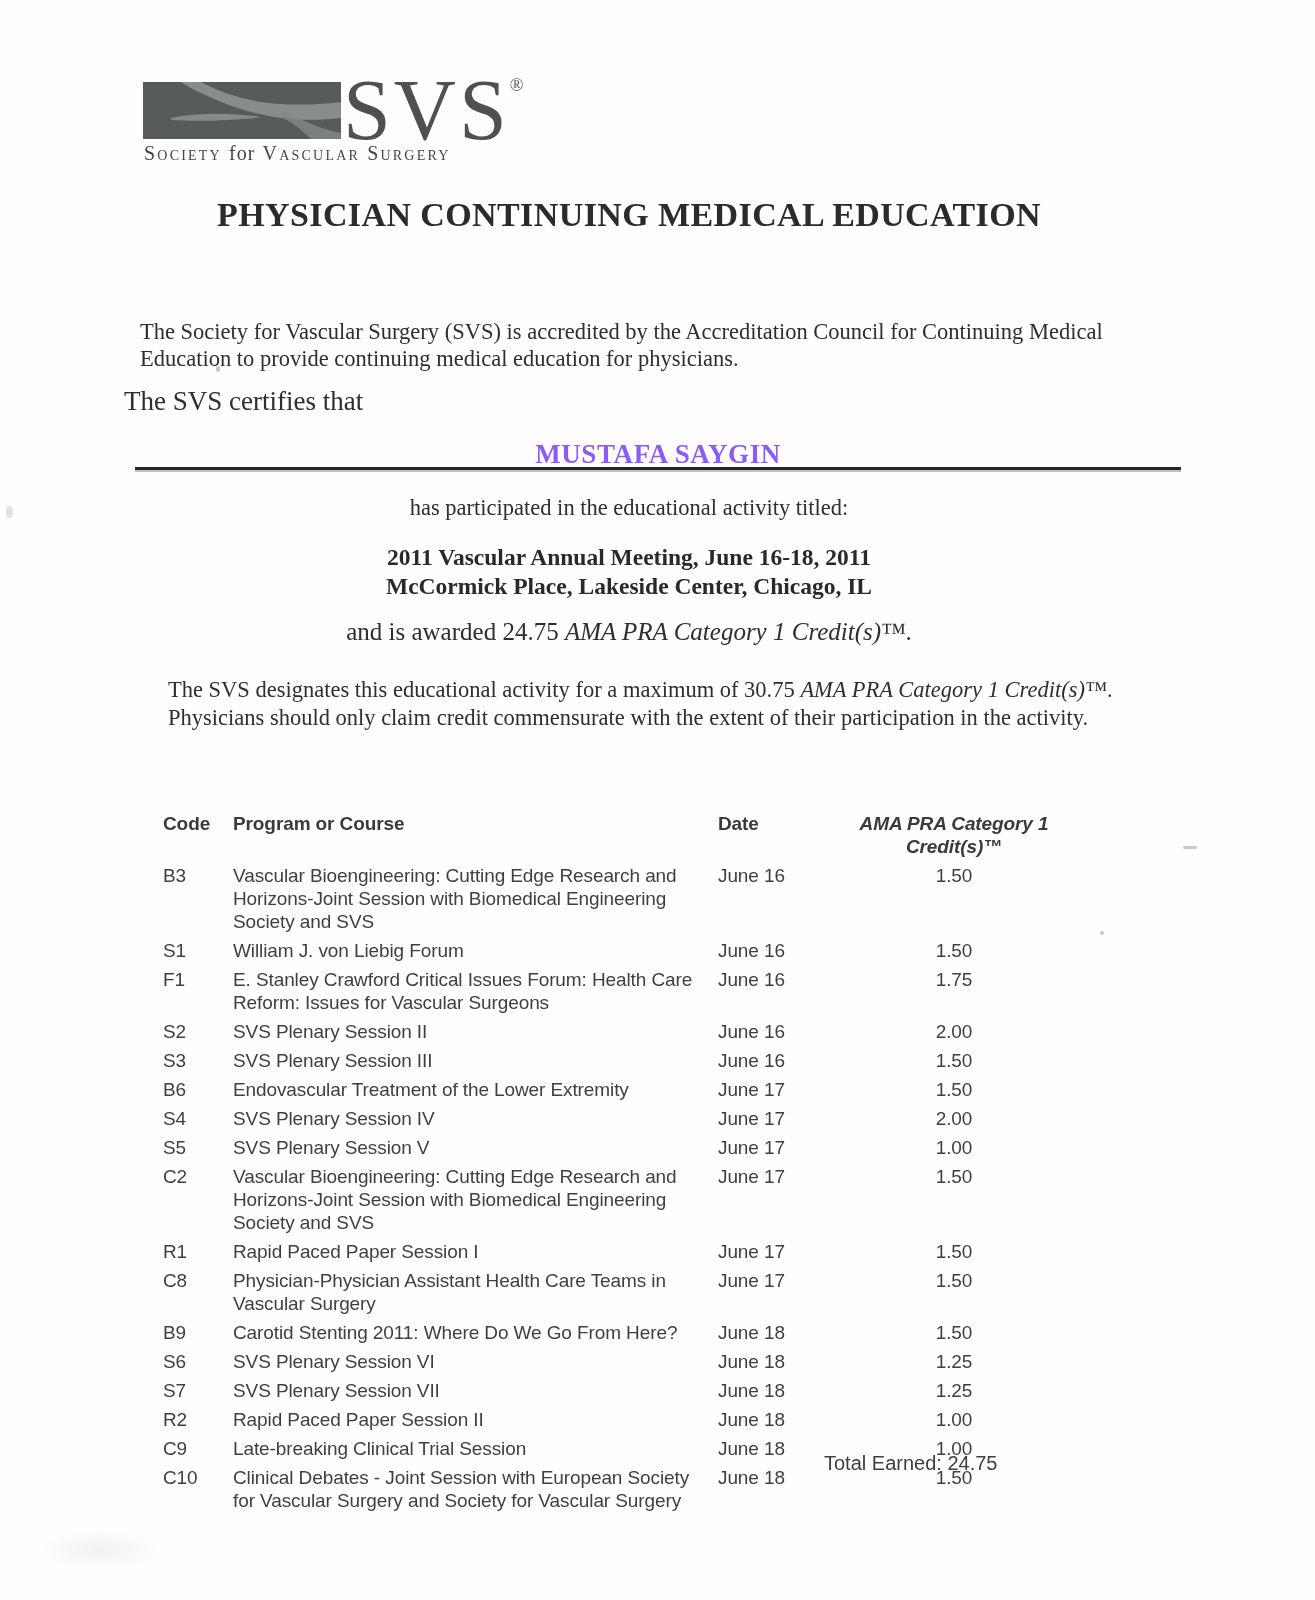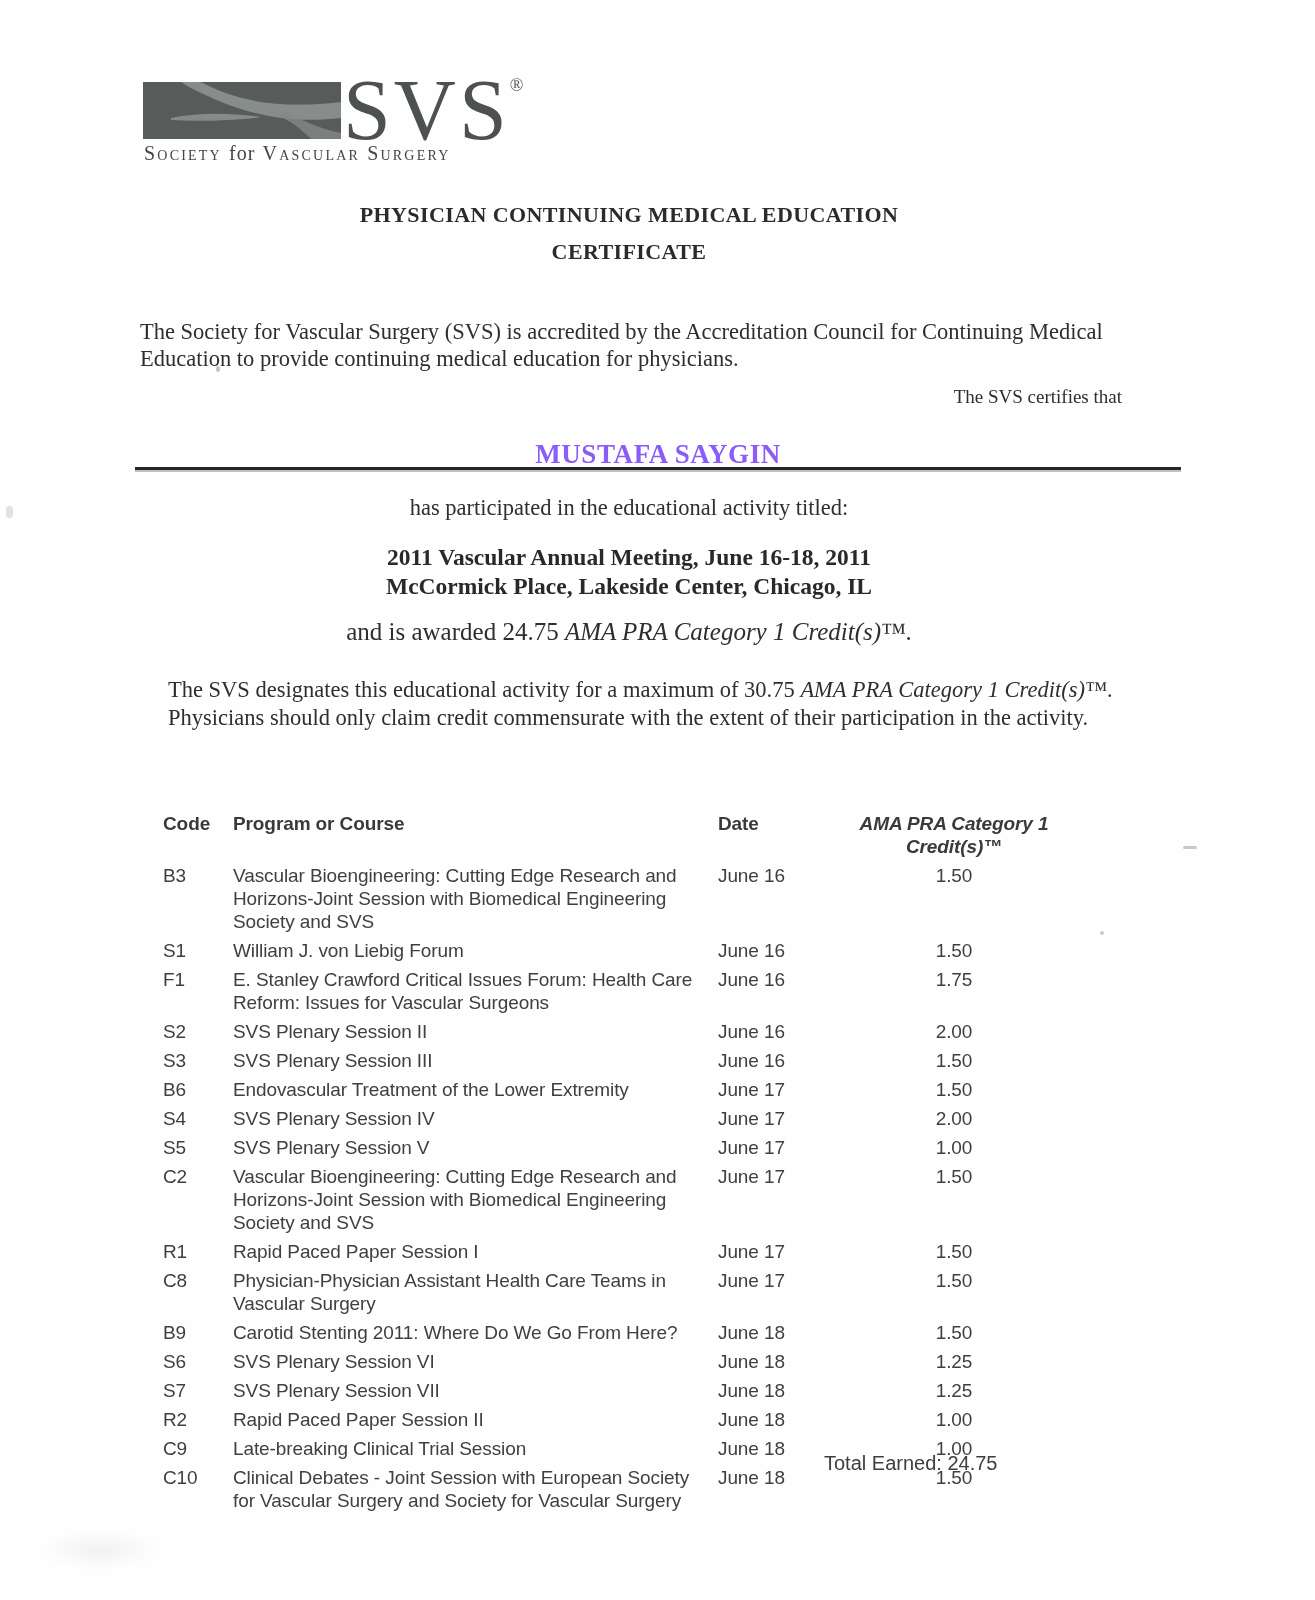--- a/index.html
+++ b/index.html
@@ -21,24 +21,24 @@
     position:absolute; left:1px; top:60px; white-space:nowrap;
     font-size:20px; color:#41④;
     color:#414644; letter-spacing:2.2px;
   }
   .logo-org .sc { font-variant:small-caps; }
   .logo-org .for-word { letter-spacing:1px; }
 
   
   .title {
     position:absolute; left:140px; top:196px; width:978px; text-align:center;
-    font-size:22px; font-weight:bold; line-height:37px; letter-spacing:0.4px; color:#2b2b2b;
+    font-size:34px; font-weight:bold; line-height:37px; letter-spacing:0.4px; color:#2b2b2b;
   }
   .accreditation { position:absolute; left:140px; top:299px; width:978px; font-size:22.5px; line-height:26.5px;margin-top:20px; }
-  .certifies { position:absolute; left:144px; top:386px; width:978px; text-align:right; font-size:19px; }
+  .certifies { position:absolute; left:124px; top:386px; width:978px; text-align:left; font-size:27px; }
   .recipient {
     position:absolute; left:135px; top:440px; width:1046px; text-align:center;
     font-size:27px; font-weight:bold; letter-spacing:0.6px; line-height:28px; color:#8b5cf6;
   }
   .rule { position:absolute; left:135px; top:467px; width:1046px; height:3px; background:#262626; box-shadow:0 2px 0 rgba(120,120,120,.45); }
   .participation { position:absolute; left:140px; top:495px; width:978px; text-align:center; font-size:22.5px; }
   .activity {
     position:absolute; left:140px; top:543px; width:978px; text-align:center;
     font-size:23.5px; font-weight:bold; line-height:28.5px; color:#292929;
   }
@@ -87,21 +87,20 @@
     <div class="logo-svs"><span>SVS</span><span class="logo-reg">®</span></div>
     <div class="logo-org">
       <span class="sc">Society</span>
       <span class="for-word">for</span>
       <span class="sc">Vascular Surgery</span>
     </div>
   </div>
 
   <div class="title">
     <div>PHYSICIAN CONTINUING MEDICAL EDUCATION</div>
-    <div>CERTIFICATE</div>
   </div>
 
   <div class="accreditation">The Society for Vascular Surgery (SVS) is accredited by the Accreditation Council for Continuing Medical Education to provide continuing medical education for physicians.</div>
 
   <div class="certifies">The SVS certifies that</div>
 
   <div class="recipient">MUSTAFA SAYGIN</div>
   <div class="rule"></div>
 
   <div class="participation">has participated in the educational activity titled:</div>

